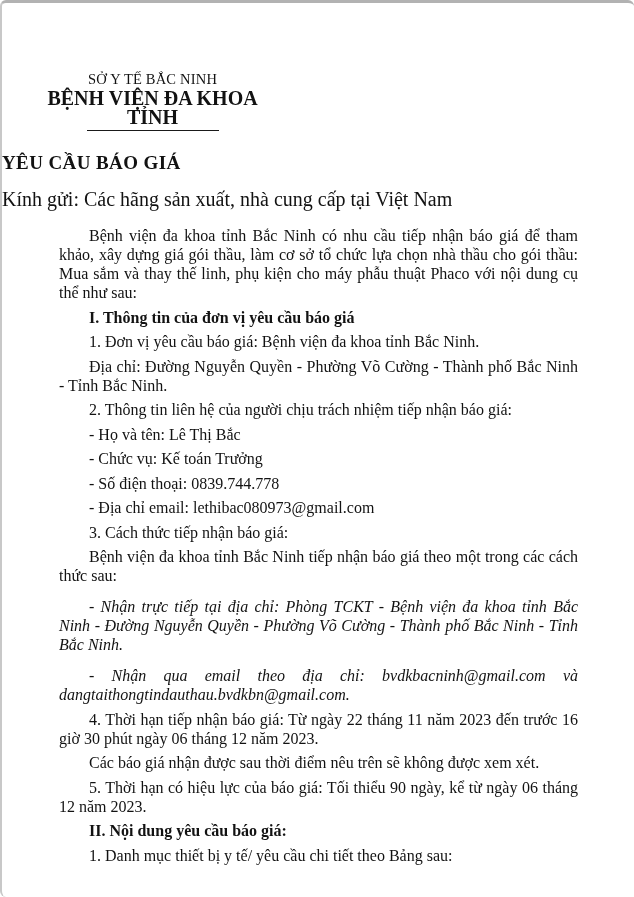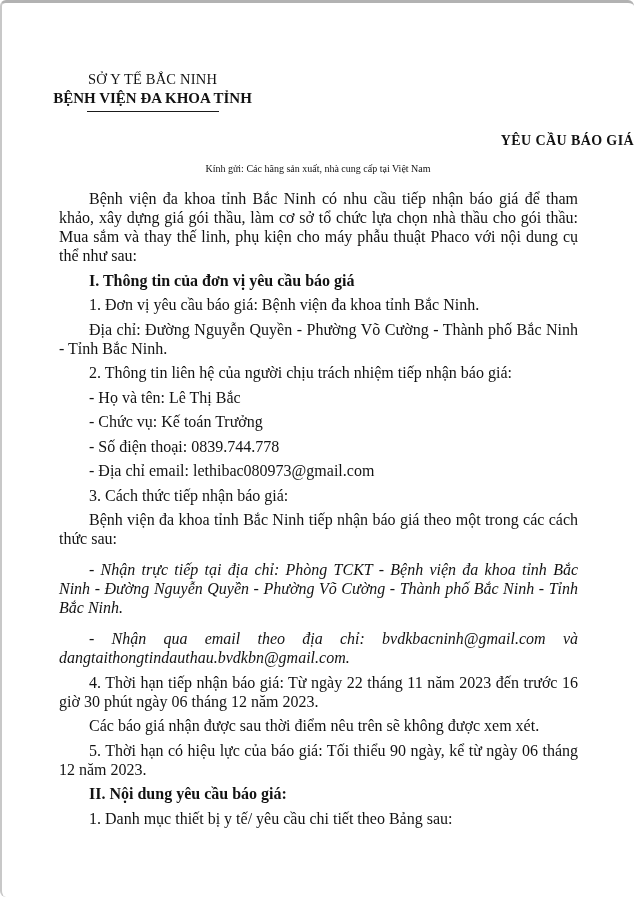--- a/index.html
+++ b/index.html
@@ -25,21 +25,21 @@
     width: 42%;
     text-align: center;
     padding-top: 3px;
   }
   .header-left .org-parent {
     font-size: 14.5px;
     line-height: 19px;
     letter-spacing: 0.2px;
   }
   .header-left .org-name {
-    font-size: 15px;
+    font-size: 20px;
     font-weight: bold;
     line-height: 19px;
   }
   .header-left .rule {
     width: 132px;
     border-top: 1.5px solid #1a1a1a;
     margin: 3px auto 0;
   }
   .header-right {
     width: 58%;
@@ -59,29 +59,29 @@
     border-bottom: 1.5px solid #1a1a1a;
     padding-bottom: 2px;
   }
   .header-right .dateline {
     font-size: 15.5px;
     font-style: italic;
     margin-top: 17px;
   }
   
   .doc-title {
-    text-align: right;
-    font-size: 14px;
+    text-align: left;
+    font-size: 19px;
     font-weight: bold;
     letter-spacing: 0.4px;
     margin-top: 21px;
   }
   .salutation {
-    text-align: center;
-    font-size: 10px;
+    text-align: left;
+    font-size: 20px;
     margin-top: 14px;
     margin-bottom: 15px;
   }
   
   .body-text {
     padding: 0 56px 0 57px;
   }
   .body-text p {
     font-size: 16px;
     line-height: 19px;

